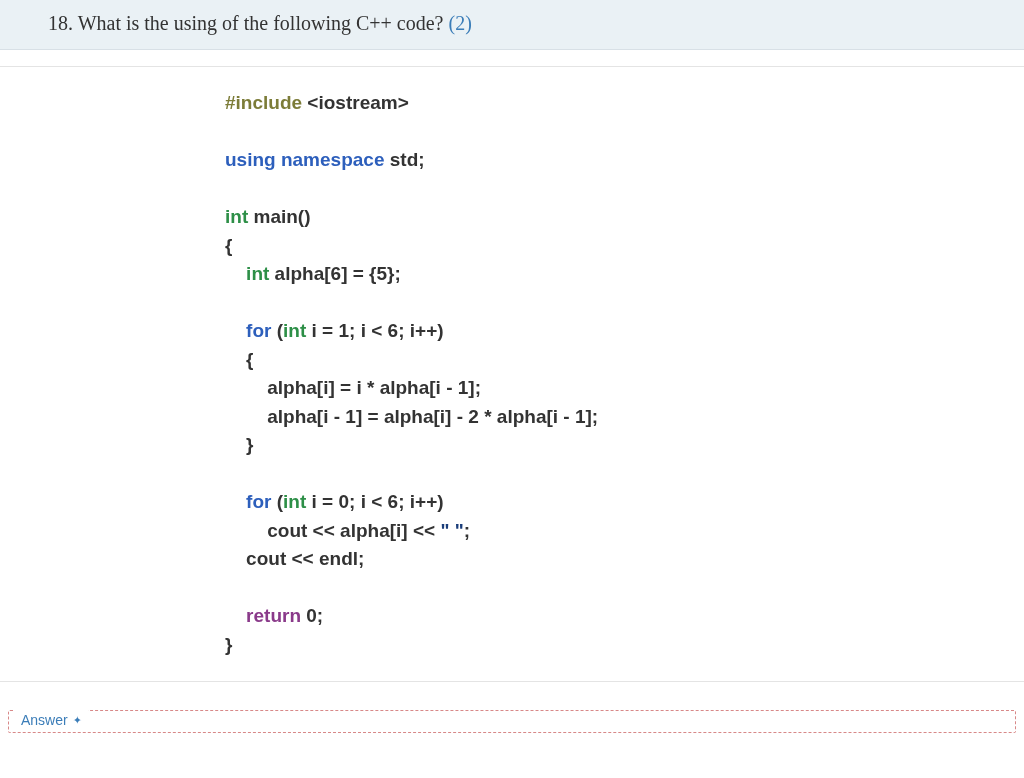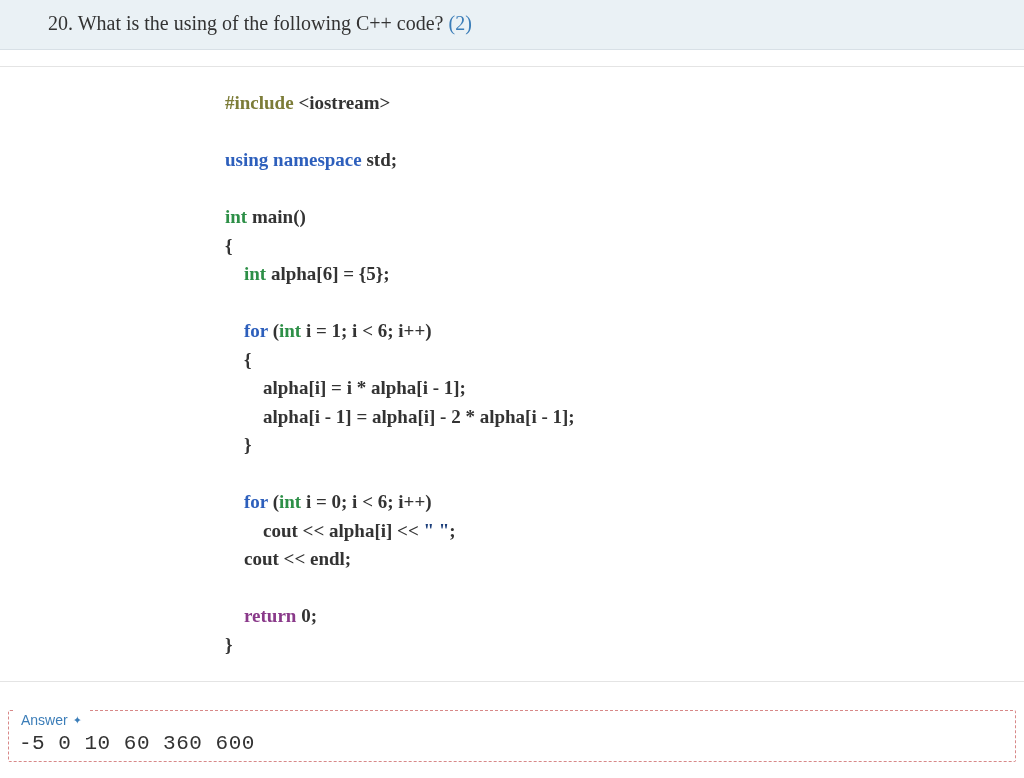--- a/index.html
+++ b/index.html
@@ -25,21 +25,21 @@
       color: #3b7db8;
     }
     .code-container {
       background: #ffffff;
       border-top: 1px solid #e4e4e4;
       border-bottom: 1px solid #e4e4e4;
       padding: 22px 0 22px 225px;
       margin-top: 16px;
     }
     .code-block {
-      font-family: Liberation Serif, serif;
+      font-family: Liberation Sans, sans-serif;
       font-size: 19px;
       line-height: 1.5;
       font-weight: bold;
       color: #333333;
       white-space: pre;
     }
     .kw-preproc {
       color: #7c7c38;
     }
     .kw-blue {
@@ -82,21 +82,21 @@
       font-size: 21px;
       color: #333333;
       padding: 0 8px 6px 10px;
       letter-spacing: 0.5px;
     }
   </style>
 </head>
 <body>
 
 <div class="question-header">
-  <span>20.</span>
+  <span>18.</span>
   <span>What is the using of the following C++ code?</span>
   <span> </span>
   <span class="question-points">(2)</span>
 </div>
 
 <div class="code-container">
   <div class="code-block"><span class="kw-preproc">#include</span><span> &lt;iostream&gt;</span>
 
 <span class="kw-blue">using</span><span class="kw-blue"> namespace</span><span> std;</span>
 
@@ -116,14 +116,13 @@
 
 <span class="kw-purple">    return</span><span> 0;</span>
 <span>}</span></div>
 </div>
 
 <div class="answer-box">
   <div class="answer-label">
     <span>Answer</span>
     <span class="down-arrow">✦</span>
   </div>
-  <div class="answer-text">-5 0 10 60 360 600</div>
 </div>
 
 </body></html>

